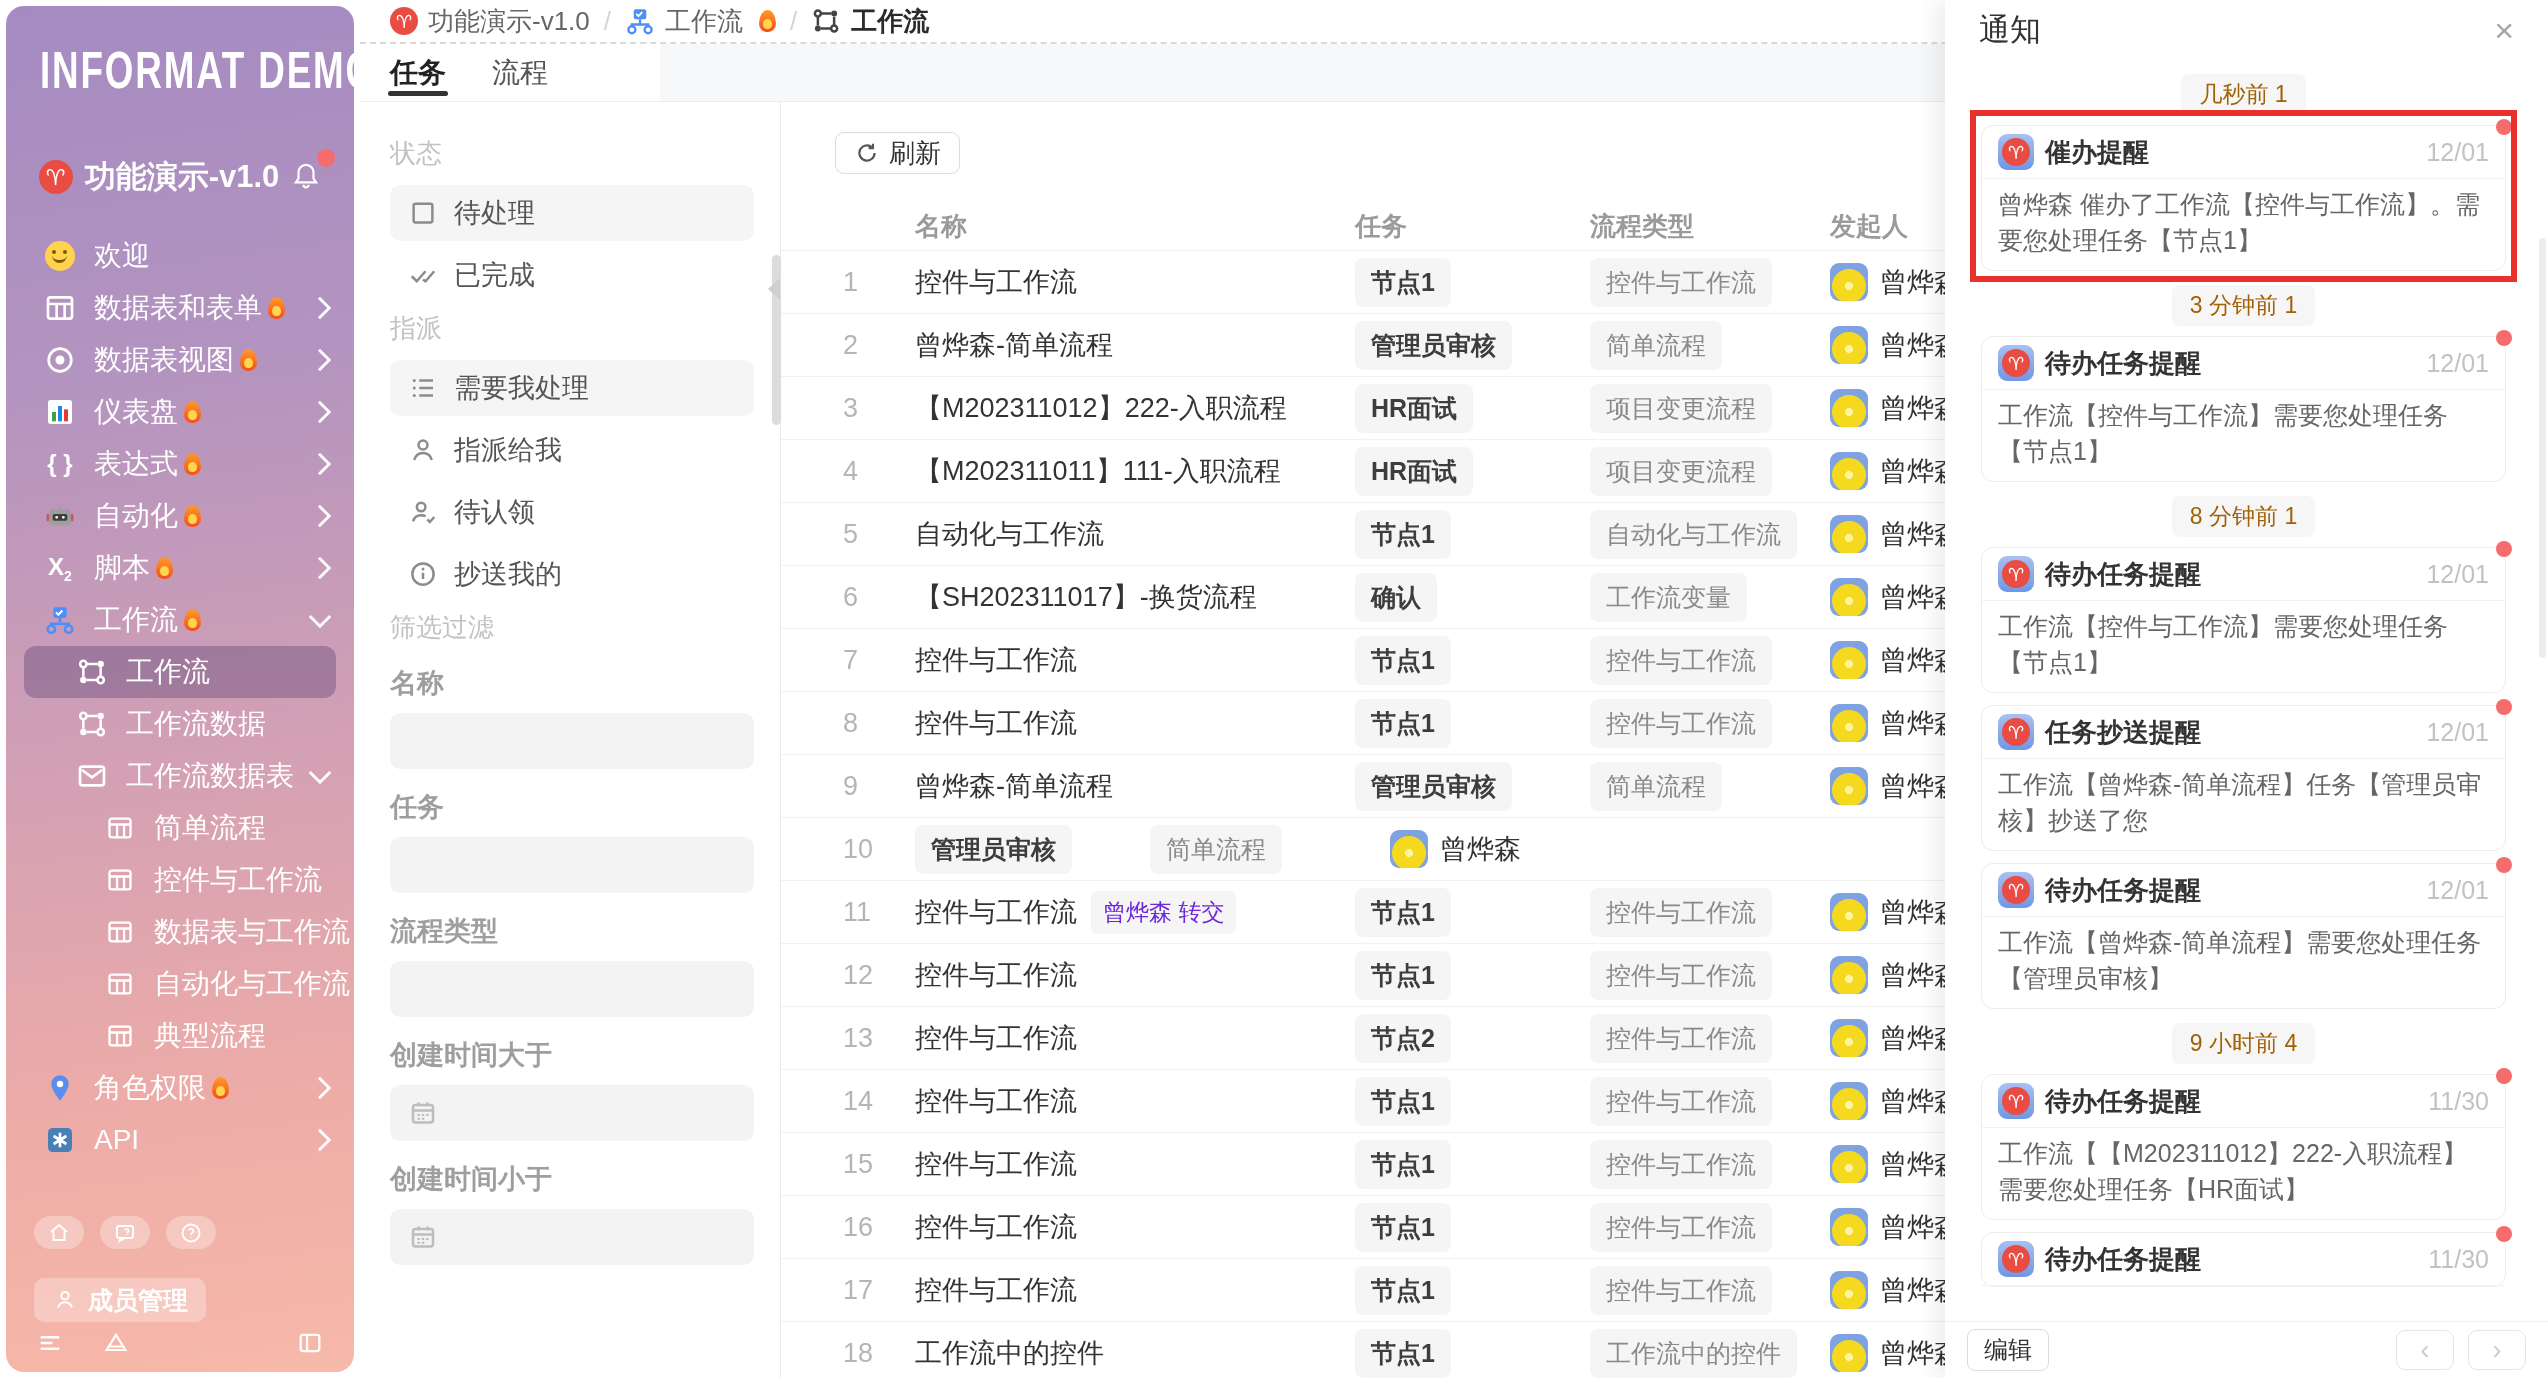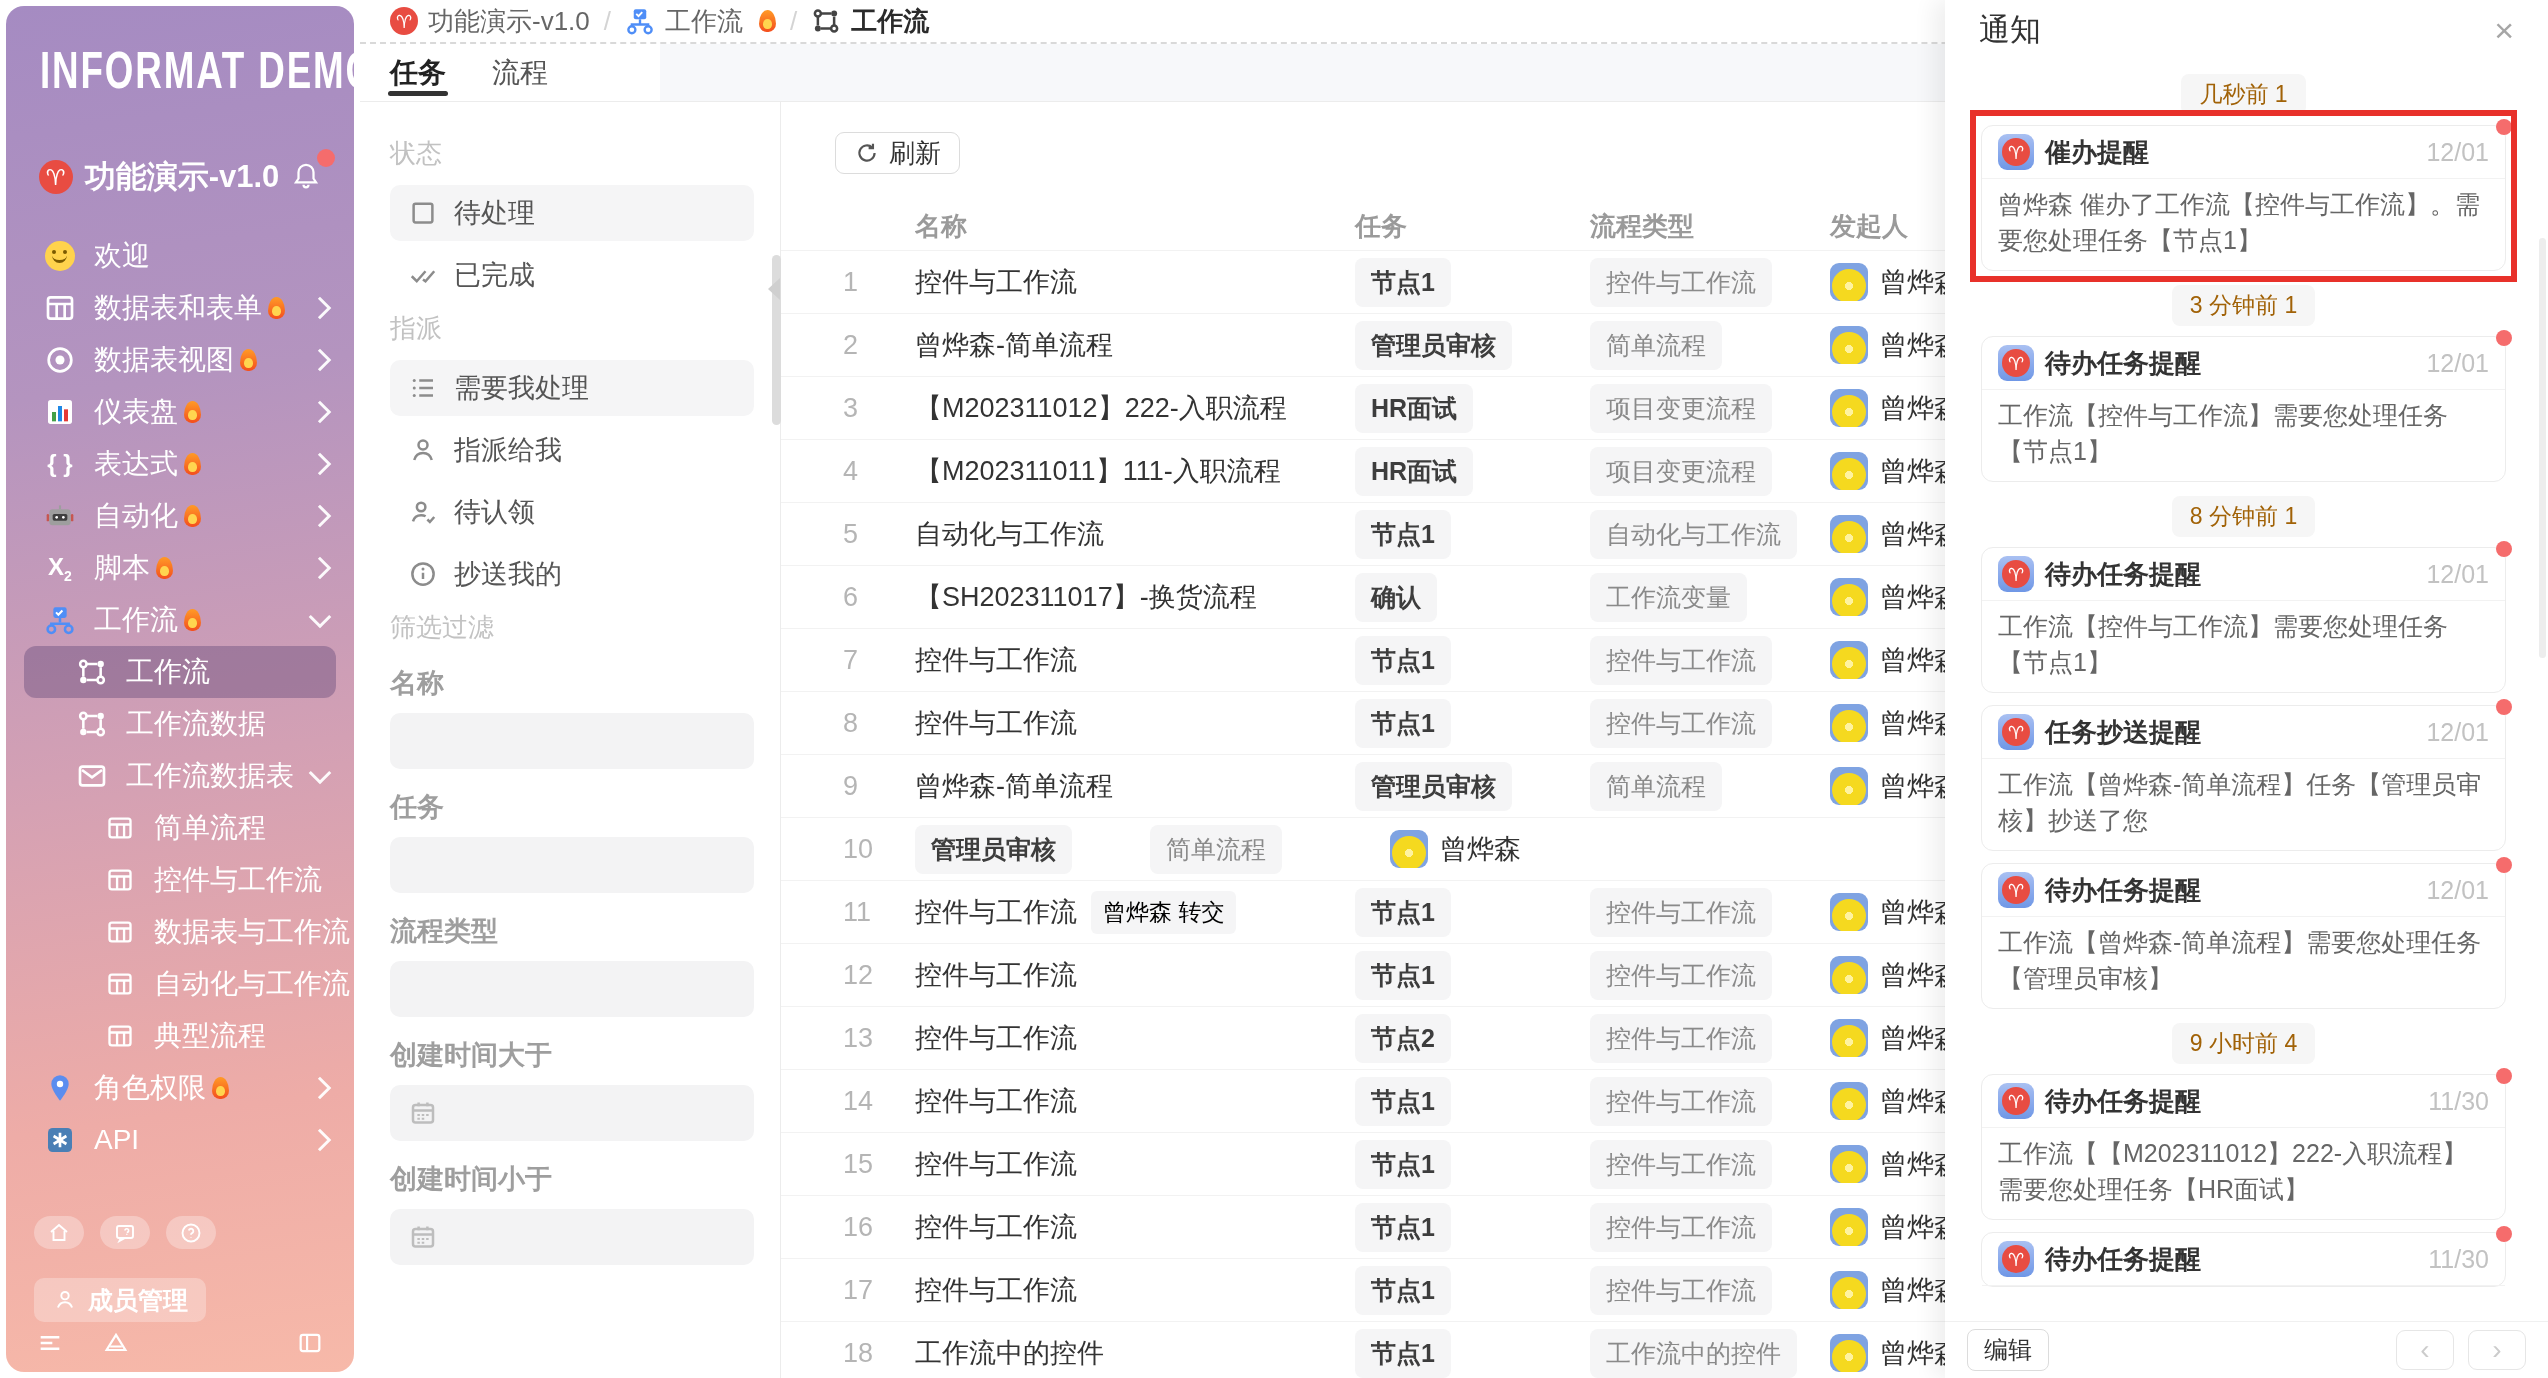--- a/index.html
+++ b/index.html
@@ -70,21 +70,21 @@
   .refresh-btn{position:absolute;left:54px;top:30px;height:42px;padding:0 18px;border:1px solid #dcdcdc;border-radius:9px;display:inline-flex;align-items:center;gap:9px;font-size:26px;color:#333;background:#fff;box-sizing:border-box;}
   .table{position:absolute;left:0;top:100px;right:0;}
   .thead{display:flex;align-items:center;height:48px;font-size:26px;color:#9a9a9a;font-weight:bold;}
   .trow{display:flex;align-items:center;height:62px;border-top:1px solid #f2f2f2;font-size:27px;color:#333;}
   .col-num{flex:0 0 134px;padding-left:62px;box-sizing:border-box;color:#b5b5b5;}
   .col-name{flex:0 0 440px;display:flex;align-items:center;white-space:nowrap;overflow:hidden;}
   .col-task{flex:0 0 235px;}
   .col-type{flex:0 0 240px;}
   .col-init{flex:1 1 auto;display:flex;align-items:center;gap:12px;white-space:nowrap;}
   .badge{display:inline-block;background:#f5f5f6;border-radius:8px;padding:8px 16px;font-size:25px;font-weight:bold;color:#3d3d3d;}
-  .tag{display:inline-block;background:#f5f5f6;border-radius:6px;padding:6px 12px;font-size:23px;color:#000000;margin-left:14px;}
+  .tag{display:inline-block;background:#f5f5f6;border-radius:6px;padding:6px 12px;font-size:23px;color:#6d28d9;margin-left:14px;}
   .avatar{width:38px;height:38px;border-radius:9px;background:#7fa3e2;position:relative;overflow:hidden;flex:0 0 auto;}
   .avatar::after{content:"";position:absolute;left:2px;top:6px;width:34px;height:34px;border-radius:50%;
     background:radial-gradient(circle at 50% 50%,#fff3a0 0 16%,#f5d91f 17% 80%,#e8c416 81%);}
 
   
   .notif{position:absolute;left:1945px;top:0;width:603px;height:1378px;background:#fff;box-shadow:-10px 0 22px rgba(0,0,0,.07);z-index:5;}
   .n-head{height:60px;display:flex;align-items:center;padding:0 34px;font-size:31px;color:#333;}
   .n-close{margin-left:auto;font-size:34px;color:#a6a6a6;line-height:1;}
   .n-list{position:absolute;top:60px;left:0;right:0;bottom:56px;overflow:hidden;padding:0 42px 0 36px;}
   .n-group-label{display:flex;justify-content:center;margin:14px 0 10px;}

